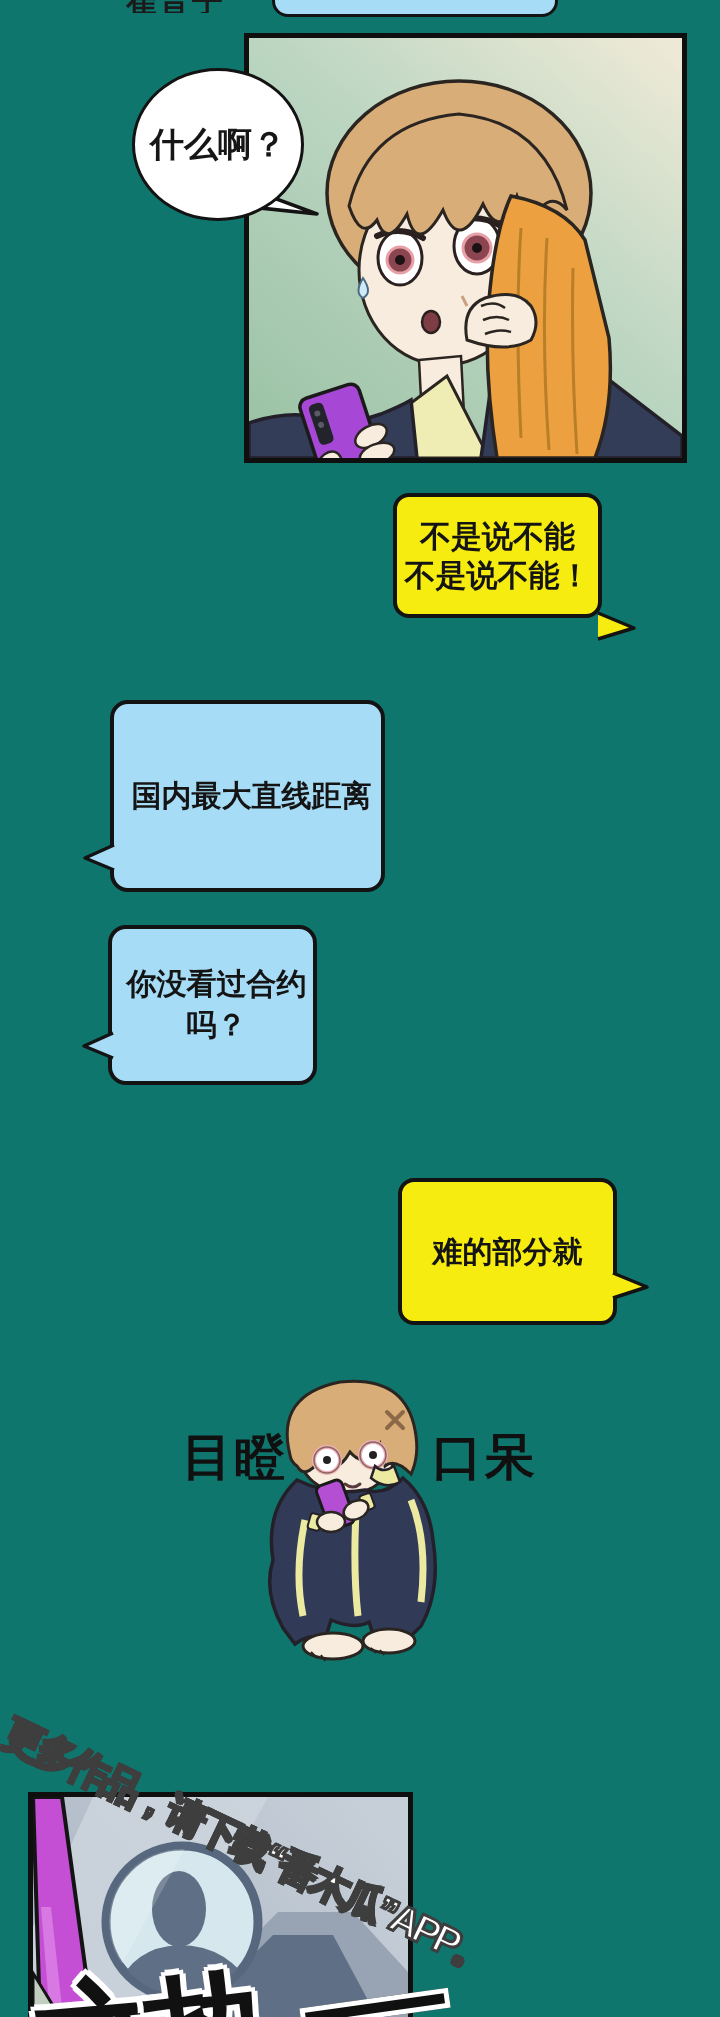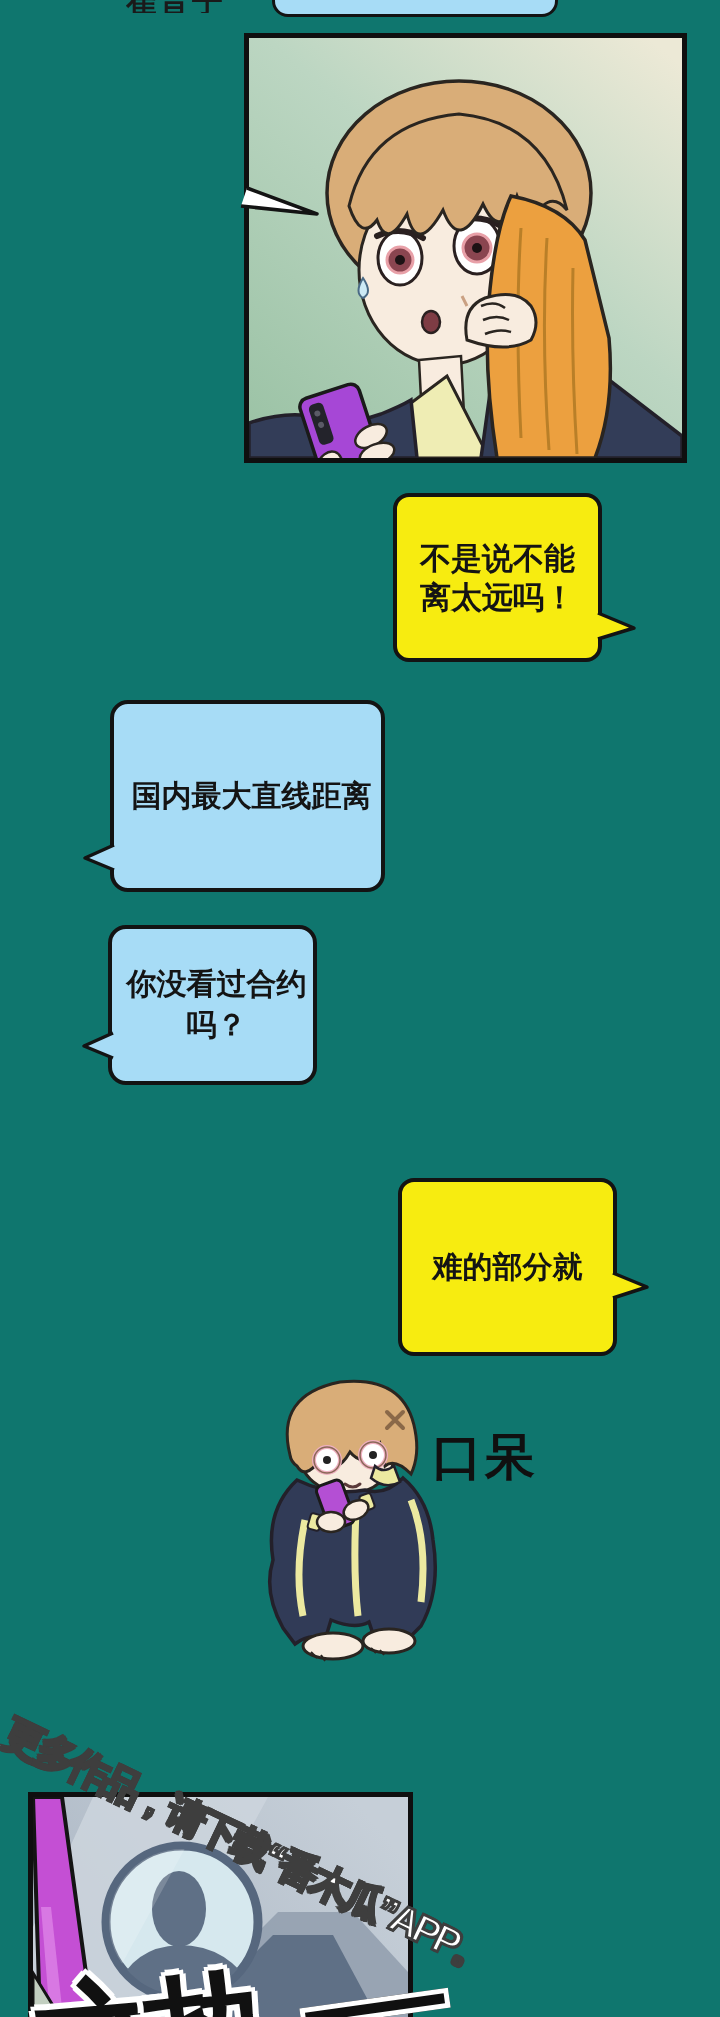--- a/index.html
+++ b/index.html
@@ -29,24 +29,24 @@
   .speech-tail{position:absolute;left:237px;top:186px;z-index:2;}
   
   .chat{
     position:absolute;box-sizing:border-box;border:4px solid #131313;z-index:2;
     display:flex;align-items:center;justify-content:center;text-align:center;
     font-weight:700;color:#141414;
   }
   .chat .lines span{display:block;}
   .chat-yellow{background:#f7ec10;border-radius:16px;}
   .chat-blue{background:#a7dcf6;border-radius:18px;padding-left:8px;}
-  .b1{left:393px;top:493px;width:209px;height:169px;font-size:31px;line-height:39px;}
+  .b1{left:393px;top:493px;width:209px;height:125px;font-size:31px;line-height:39px;}
   .b2{left:110px;top:700px;width:275px;height:192px;font-size:30px;line-height:40px;}
   .b3{left:108px;top:925px;width:209px;height:160px;font-size:30px;}
-  .b4{left:398px;top:1178px;width:219px;height:178px;font-size:30px;line-height:38px;}
+  .b4{left:398px;top:1178px;width:219px;height:147px;font-size:30px;line-height:38px;}
   .tail{position:absolute;z-index:3;}
   .tail-b1{left:594px;top:610px;}
   .tail-b2{left:80px;top:842px;}
   .tail-b3{left:79px;top:1030px;}
   .tail-b4{left:609px;top:1270px;}
   
   .sfx{position:absolute;font-size:50px;font-weight:900;letter-spacing:3px;color:#101010;z-index:2;}
   .sfx-left{left:182px;top:1424px;}
   .sfx-right{left:432px;top:1424px;}
   .squat{position:absolute;left:235px;top:1360px;z-index:1;}
@@ -149,25 +149,28 @@
         <ellipse cx="112" cy="398" rx="17" ry="10" transform="rotate(-28 112 398)" fill="#f8ecdf" stroke="#2a2520" stroke-width="2.5"></ellipse>
         <ellipse cx="118" cy="416" rx="18" ry="10" transform="rotate(-20 118 416)" fill="#f8ecdf" stroke="#2a2520" stroke-width="2.5"></ellipse>
         <ellipse cx="70" cy="432" rx="13" ry="19" transform="rotate(18 70 432)" fill="#f8ecdf" stroke="#2a2520" stroke-width="2.5"></ellipse>
       </g>
     </svg>
   </div>
 
   <svg class="speech-tail" width="86" height="34">
     <path d="M10,2 L80,28 L4,20" fill="#ffffff" stroke="#131313" stroke-width="3.5" stroke-linejoin="round"></path>
   </svg>
+  <div class="speech">
+    <span>什么啊？</span>
+  </div>
 
   <div class="chat chat-yellow b1">
     <div class="lines">
       <span>不是说不能</span>
-      <span>离太远吗！</span>
+      <span>不是说不能！</span>
     </div>
   </div>
   <svg class="tail tail-b1" width="44" height="34">
     <path d="M4,3 L40,18 L4,29" fill="#f7ec10" stroke="#131313" stroke-width="3.5" stroke-linejoin="round"></path>
   </svg>
 
   <div class="chat chat-blue b2">
     <div class="lines">
       <span>国内最大直线距离</span>
     </div>
@@ -187,20 +190,21 @@
 
   <div class="chat chat-yellow b4">
     <div class="lines">
       <span>难的部分就</span>
     </div>
   </div>
   <svg class="tail tail-b4" width="42" height="32">
     <path d="M4,3 L38,17 L4,28" fill="#f7ec10" stroke="#131313" stroke-width="3.5" stroke-linejoin="round"></path>
   </svg>
 
+  <div class="sfx sfx-left">目瞪</div>
   <div class="sfx sfx-right">口呆</div>
 
   <svg class="squat" width="215" height="305" viewBox="0 0 215 305">
 
     <ellipse cx="112" cy="92" rx="48" ry="42" fill="#f8ecdf" stroke="#2a2520" stroke-width="3"></ellipse>
 
     <path d="M55,95 Q40,35 105,22 Q170,15 180,70 Q185,95 176,114 Q160,98 150,106 L145,84 Q130,110 115,92 Q100,118 85,100 Q70,120 62,106 Q56,102 55,95 Z" fill="#d9ad78" stroke="#2a2520" stroke-width="3"></path>
 
     <g>
       <circle cx="92" cy="100" r="13" fill="#ffffff" stroke="#eeb0c0" stroke-width="4"></circle>

